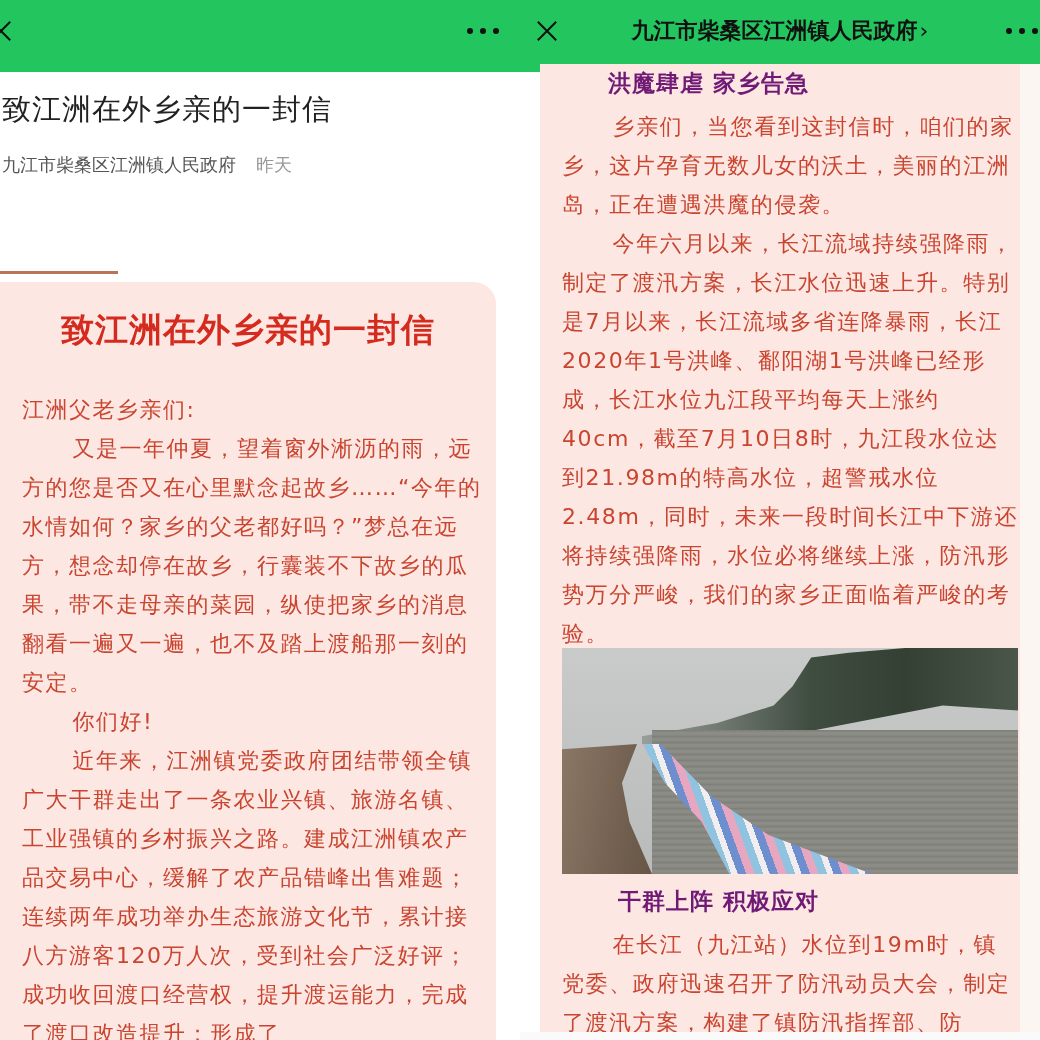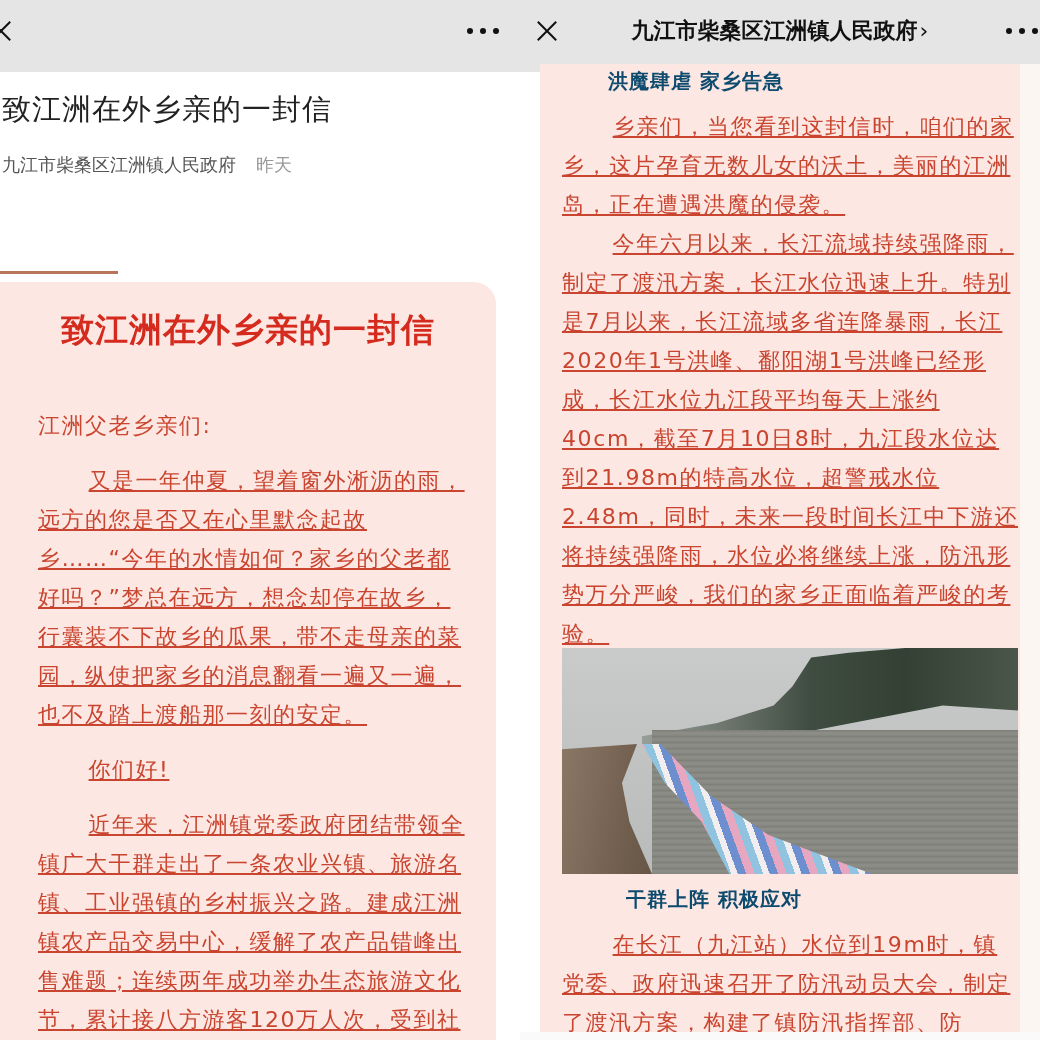--- a/index.html
+++ b/index.html
@@ -4,21 +4,21 @@
 <style>
   * { box-sizing: border-box; margin: 0; padding: 0; }
   html, body { width: 1040px; height: 1040px; overflow: hidden; background: #ffffff; }
   body { font-family: "DejaVu Sans", "Liberation Sans", sans-serif; position: relative; }
 
   .pane { position: absolute; top: 0; height: 1040px; overflow: hidden; background: #fff; }
   .pane-left { left: 0; width: 520px; }
   .pane-right { left: 520px; width: 520px; }
 
   
-  .navbar { position: absolute; top: 0; left: 0; right: 0; height: 72px; background: #e5e5e5; }
+  .navbar { position: absolute; top: 0; left: 0; right: 0; height: 72px; background: #22c55e; }
   .close-icon { position: absolute; top: 18px; width: 26px; height: 26px; }
   .close-icon::before, .close-icon::after {
     content: ""; position: absolute; left: 12px; top: 0; width: 2px; height: 26px; background: #111;
   }
   .close-icon::before { transform: rotate(45deg); }
   .close-icon::after { transform: rotate(-45deg); }
   .more-icon { position: absolute; top: 26px; width: 32px; height: 10px; display: flex; justify-content: space-between; align-items: center; }
   .more-icon i { display: block; width: 6px; height: 6px; border-radius: 50%; background: #111; }
 
   .nav-title { position: absolute; left: 0; right: 0; top: 16px; text-align: center; font-size: 22px; color: #111; font-weight: bold; letter-spacing: 0px; }
@@ -27,27 +27,27 @@
   
   .article-title { position: absolute; left: 2px; top: 90px; font-size: 29px; color: #222; letter-spacing: 1px; }
   .article-meta { position: absolute; left: 2px; top: 153px; font-size: 18px; color: #555; white-space: nowrap; }
   .article-meta .date { color: #999; margin-left: 20px; }
   .accent-line { position: absolute; left: 0; top: 271px; width: 118px; height: 3px; background: #b8755a; }
 
   
   .letter-card { position: absolute; left: 0; top: 282px; width: 496px; height: 760px; background: #fde7e3; border-top-right-radius: 22px; }
   .letter-heading { position: absolute; left: 0; width: 496px; top: 26px; text-align: center; font-size: 33px; font-weight: bold; color: #d52b1e; letter-spacing: 1px; }
   .letter-text { position: absolute; left: 22px; width: 460px; top: 108px; font-size: 22px; line-height: 39px; color: #c9452f; letter-spacing: 1.5px; }
-  .letter-text p { margin: 16px; }
-  .indent { text-indent: 2.3em; text-decoration: underline; }
+  .letter-text p { margin: 0; }
+  .indent { text-indent: 2.3em; }
 
   
   .right-card { position: absolute; left: 20px; top: 64px; width: 480px; height: 980px; background: #fde7e3; }
   .right-edge { position: absolute; left: 500px; top: 64px; width: 20px; height: 980px; background: #fbf6f2; }
-  .sect-head { position: absolute; left: 88px; font-size: 20px; font-weight: bold; color: #0c4a6e; letter-spacing: 1px; text-align: center; }
+  .sect-head { position: absolute; left: 88px; font-size: 23px; font-weight: bold; color: #701a75; letter-spacing: 1px; text-align: center; }
   .right-text { position: absolute; left: 42px; width: 458px; font-size: 22px; line-height: 39px; color: #c9452f; letter-spacing: 1.6px; }
   .right-text p { margin: 0; }
 
   
   .photo { position: absolute; left: 42px; top: 648px; width: 456px; height: 226px; overflow: hidden; background: #b9bcbb; }
   .photo .sky { position: absolute; left: 0; top: 0; width: 100%; height: 100%; background: linear-gradient(#c9cbca, #b8bbb9); }
   .photo .trees { position: absolute; left: 80px; top: 0; width: 376px; height: 96px;
     background: linear-gradient(to right, rgba(90,100,90,0.4) 0%, #3f4c40 45%, #334033 70%, #4a564a 100%);
     clip-path: polygon(0 92%, 20% 78%, 35% 60%, 40% 40%, 45% 10%, 55% 5%, 70% 0, 100% 0, 100% 65%, 80% 60%, 60% 75%, 40% 90%, 20% 100%, 0 100%); }
   .photo .water { position: absolute; left: 90px; top: 82px; width: 366px; height: 144px;
@@ -114,18 +114,18 @@
   </div>
 
   <div class="photo">
     <div class="sky"></div>
     <div class="trees"></div>
     <div class="water"></div>
     <div class="bank"></div>
     <div class="tarp"></div>
   </div>
 
-  <div class="sect-head" style="top:886px; left:98px;margin-left:8px;">干群上阵  积极应对</div>
+  <div class="sect-head" style="top:886px; left:98px;">干群上阵  积极应对</div>
   <div class="right-text" style="top:925px;">
     <p class="indent">在长江（九江站）水位到19m时，镇党委、政府迅速召开了防汛动员大会，制定了渡汛方案，构建了镇防汛指挥部、防</p>
   </div>
   <div class="bottom-fade"></div>
 </div>
 
 </body></html>

